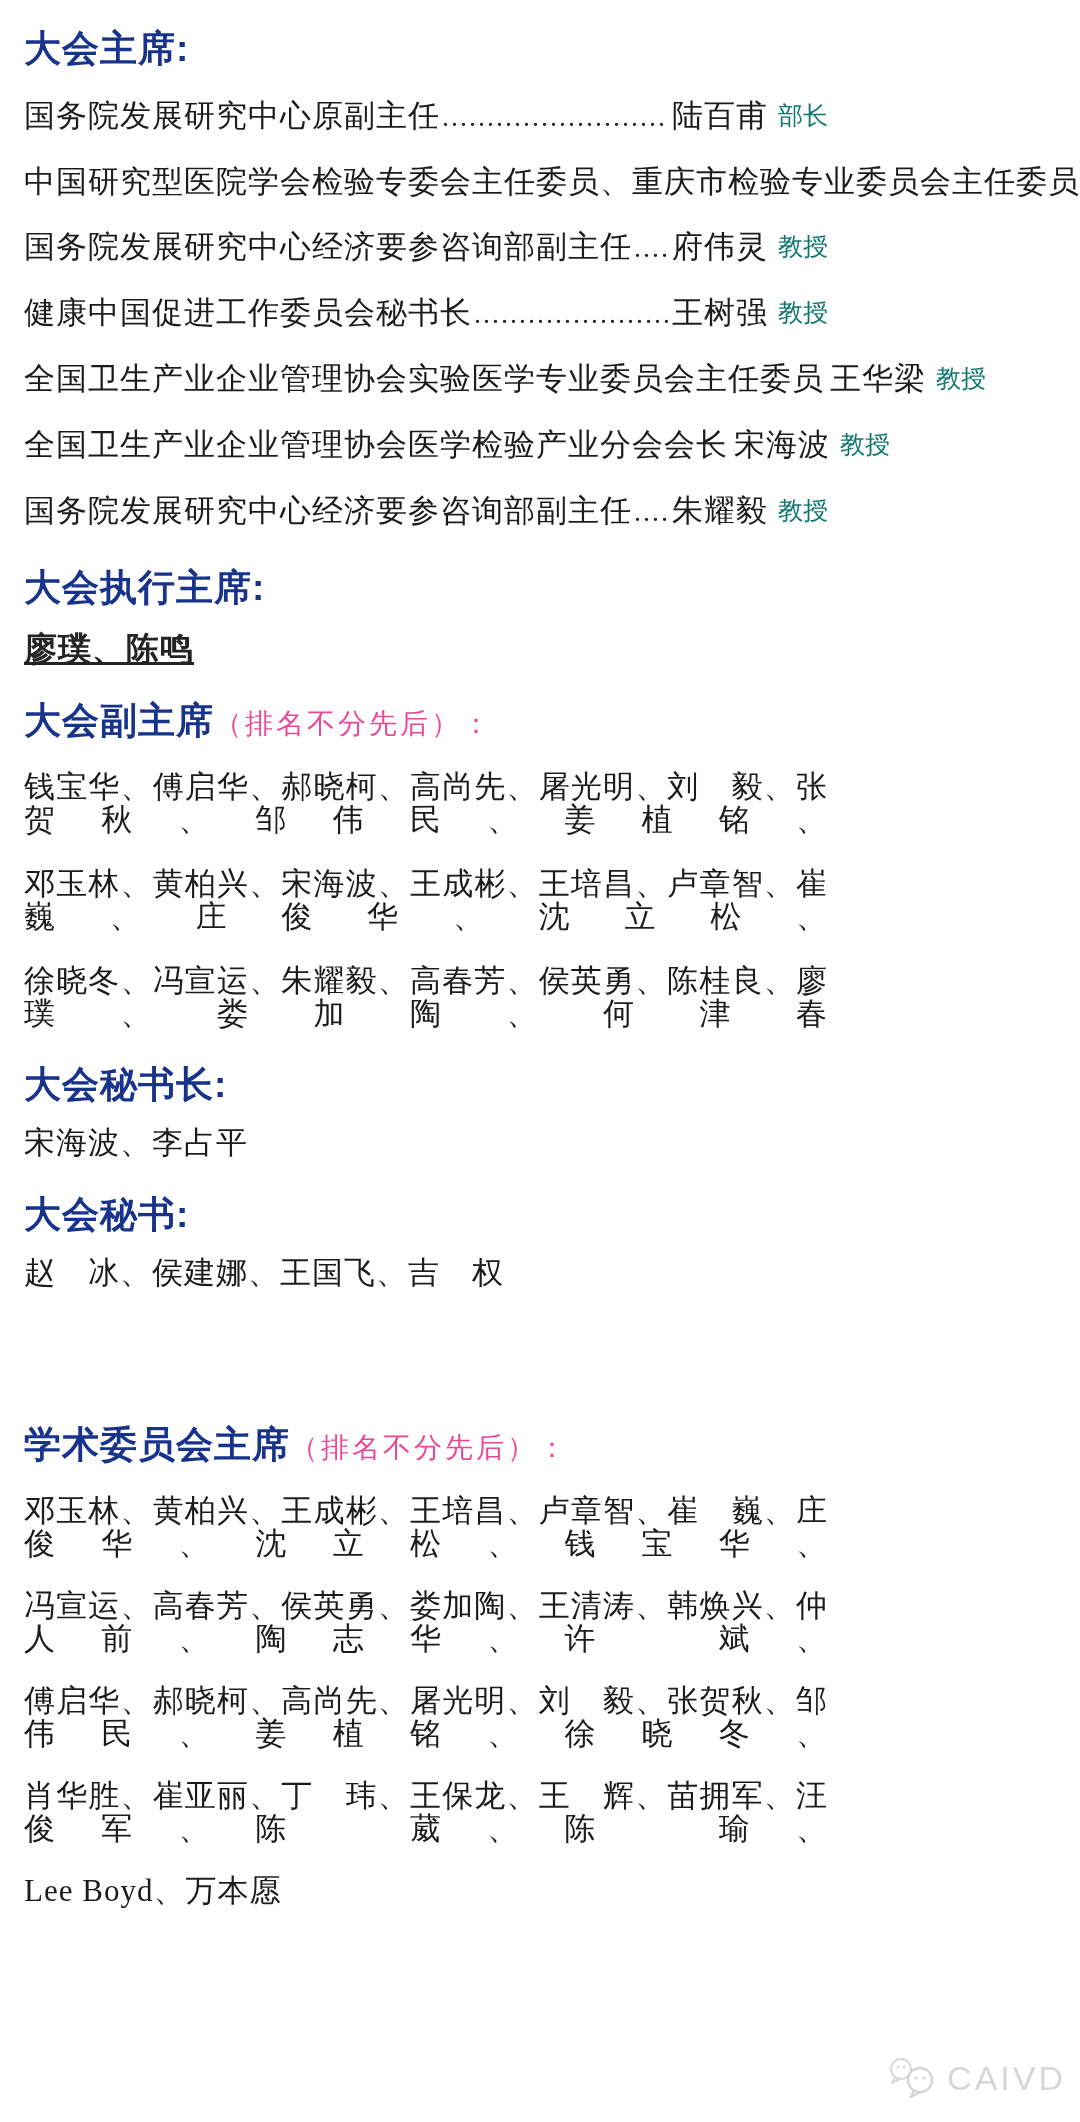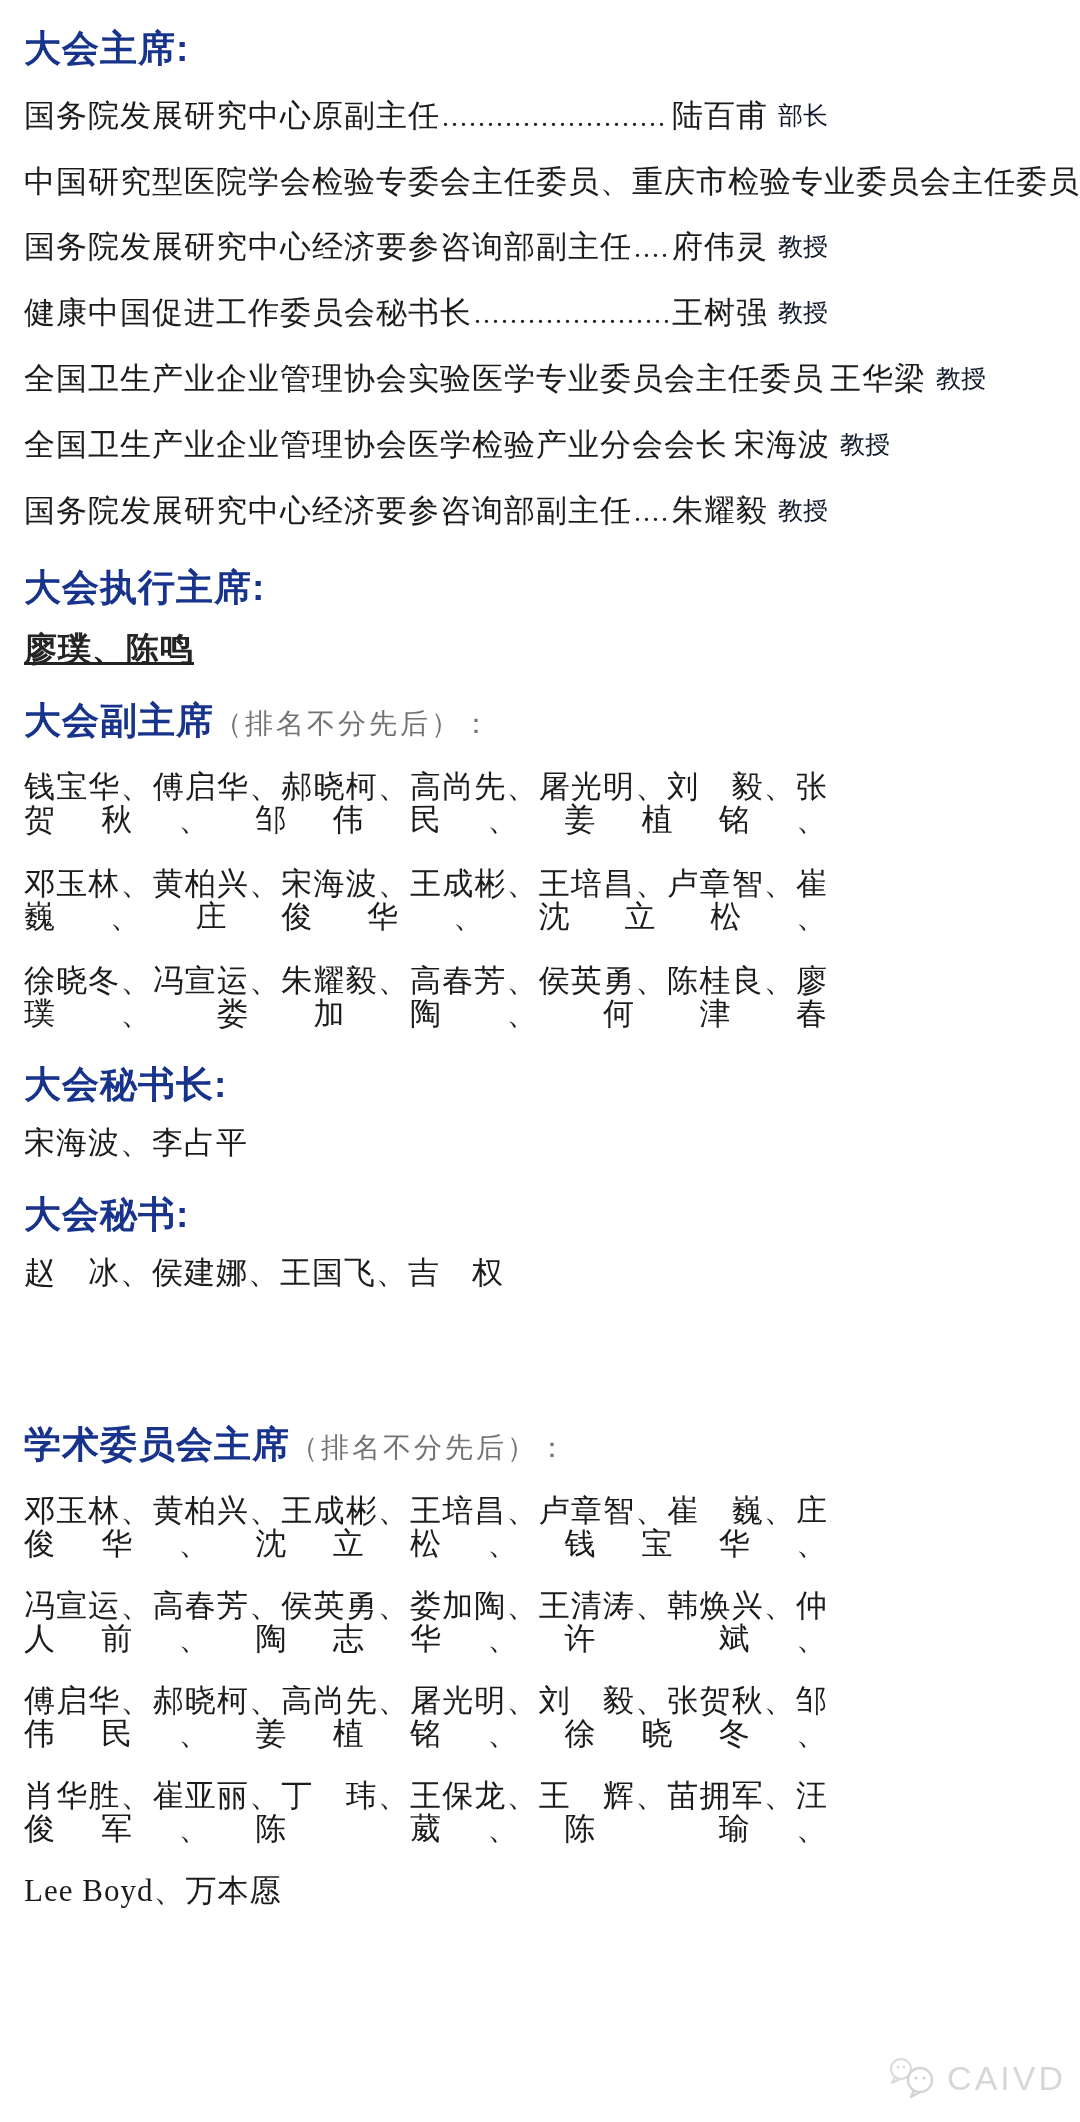--- a/index.html
+++ b/index.html
@@ -20,21 +20,21 @@
     font-size: 37px;
     line-height: 48px;
     color: #17338b;
     letter-spacing: 1px;
   }
   .h-suffix {
     font-family: "Liberation Serif", serif;
     font-weight: normal;
     font-size: 28px;
     letter-spacing: 3px;
-    color: #737373;
+    color: #ec4899;
   }
 
   
   .entry {
     display: flex;
     align-items: flex-start;
     font-size: 31px;
     line-height: 33px;
     margin-bottom: 32px;
   }
@@ -49,21 +49,21 @@
   .leader::after {
     content: "..........................................................................................................................................................";
     font-size: 28px;
     letter-spacing: 2px;
   }
   .entry-name { flex-shrink: 0; letter-spacing: 1px; }
   .entry-rank {
     flex-shrink: 0;
     font-family: "Liberation Sans", sans-serif;
     font-size: 25px;
-    color: #0f172a;
+    color: #0f766e;
     margin-left: 10px;
   }
 
   
   .names-row {
     font-size: 31px;
     line-height: 33px;
     margin-bottom: 31px;
     letter-spacing: 1px;
   }

